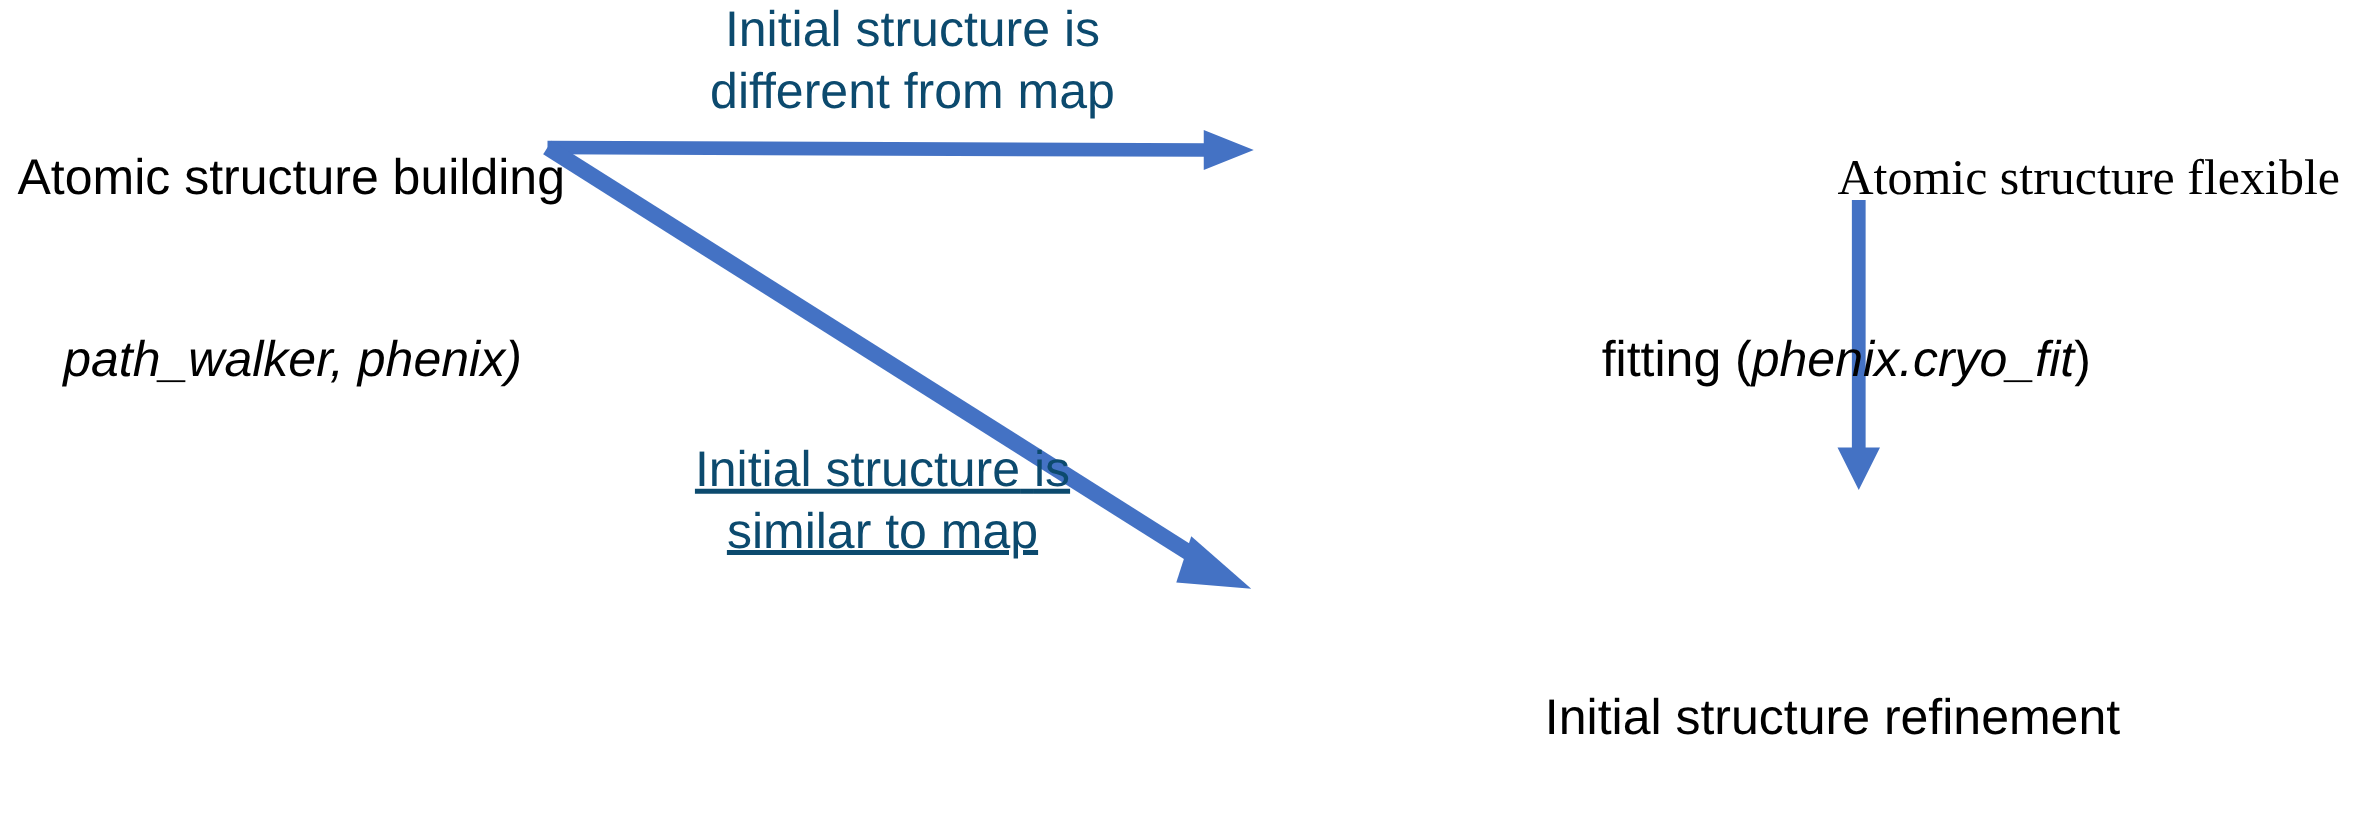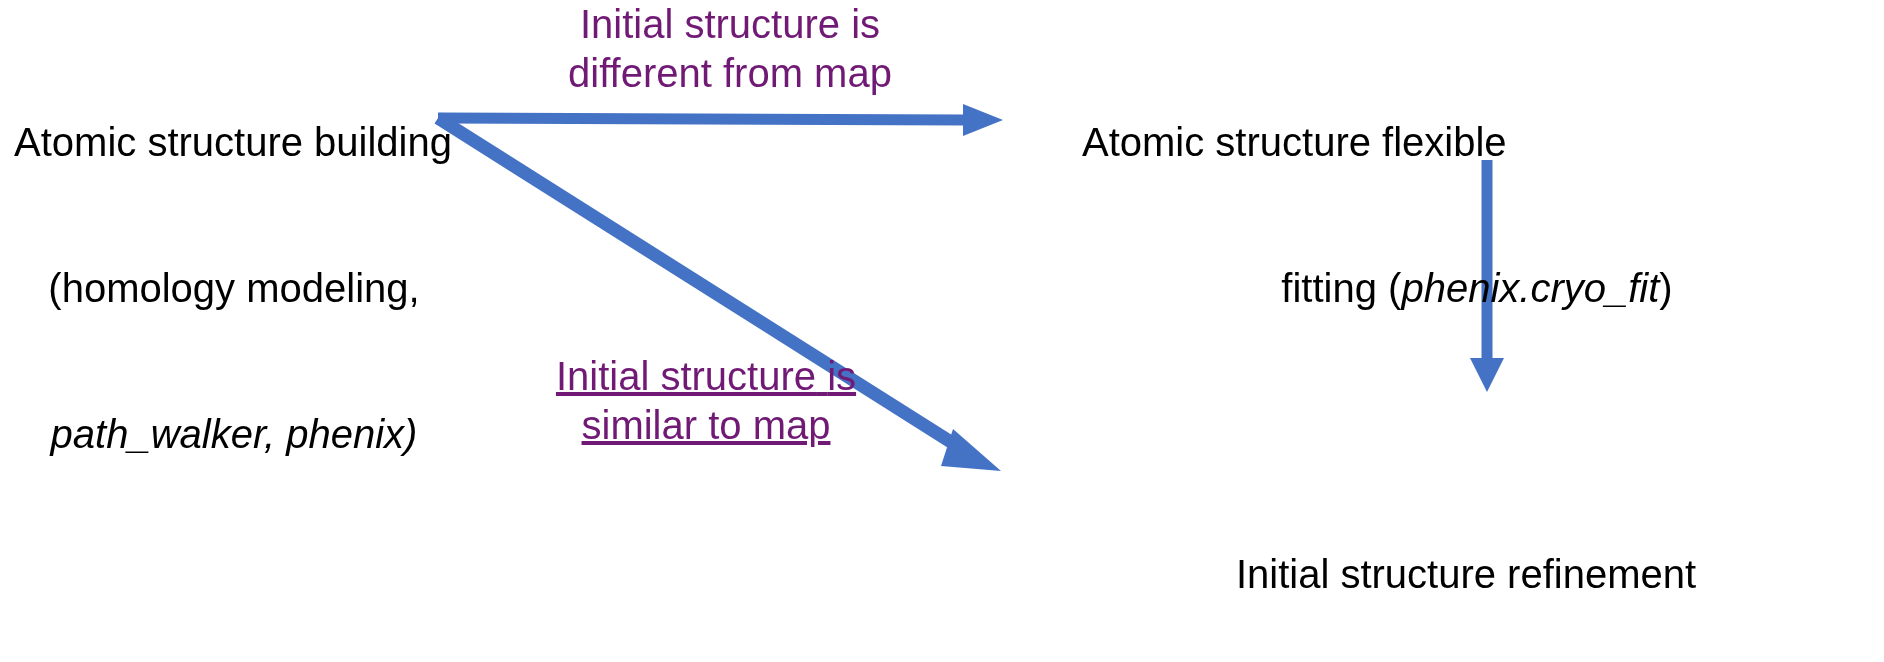--- a/index.html
+++ b/index.html
@@ -38,37 +38,37 @@
   }
   #node-building .ln1 { text-align: center; margin-left: -2px; }
 
   
   #node-flexible-fitting {
     left: 1082px;
     top: 20px;
     width: 790px;
     text-align: center;
   }
-  #node-flexible-fitting .ln1 { text-align: left; }
+  #node-flexible-fitting .ln1 { text-align: right; font-family: Liberation Serif, serif; }
   #node-flexible-fitting .ln2 { text-align: center; }
 
   
   #node-refinement {
     left: 1052px;
     top: 452px;
     width: 828px;
     text-align: center;
   }
 
   
   .edge-label {
     position: absolute;
     font-size: 40px;
     line-height: 1.22;
-    color: #701a75;
+    color: #0c4a6e;
     text-align: center;
   }
   #label-different {
     left: 540px;
     top: 0px;
     width: 380px;
   }
   #label-different .ln { text-align: left; }
   #label-similar {
     left: 516px;
@@ -106,21 +106,20 @@
     </g>
 
     <g>
       <line x1="1487" y1="160" x2="1487" y2="360" stroke="#4472C4" stroke-width="11" stroke-linecap="butt"></line>
       <polygon points="1470,358 1504,358 1487,392" fill="#4472C4"></polygon>
     </g>
   </svg>
 
   <div class="node" id="node-building">
     <span class="ln ln1">Atomic structure building</span>
-    <span class="ln ln2">(homology modeling,</span>
     <span class="ln ln4 ital">path_walker, phenix)</span>
   </div>
 
   <div class="edge-label" id="label-different">
     <span class="ln">Initial structure</span>
     <span class="ln">is different from map</span>
   </div>
 
   <div class="edge-label" id="label-similar">
     <span class="ln">Initial structure</span>

